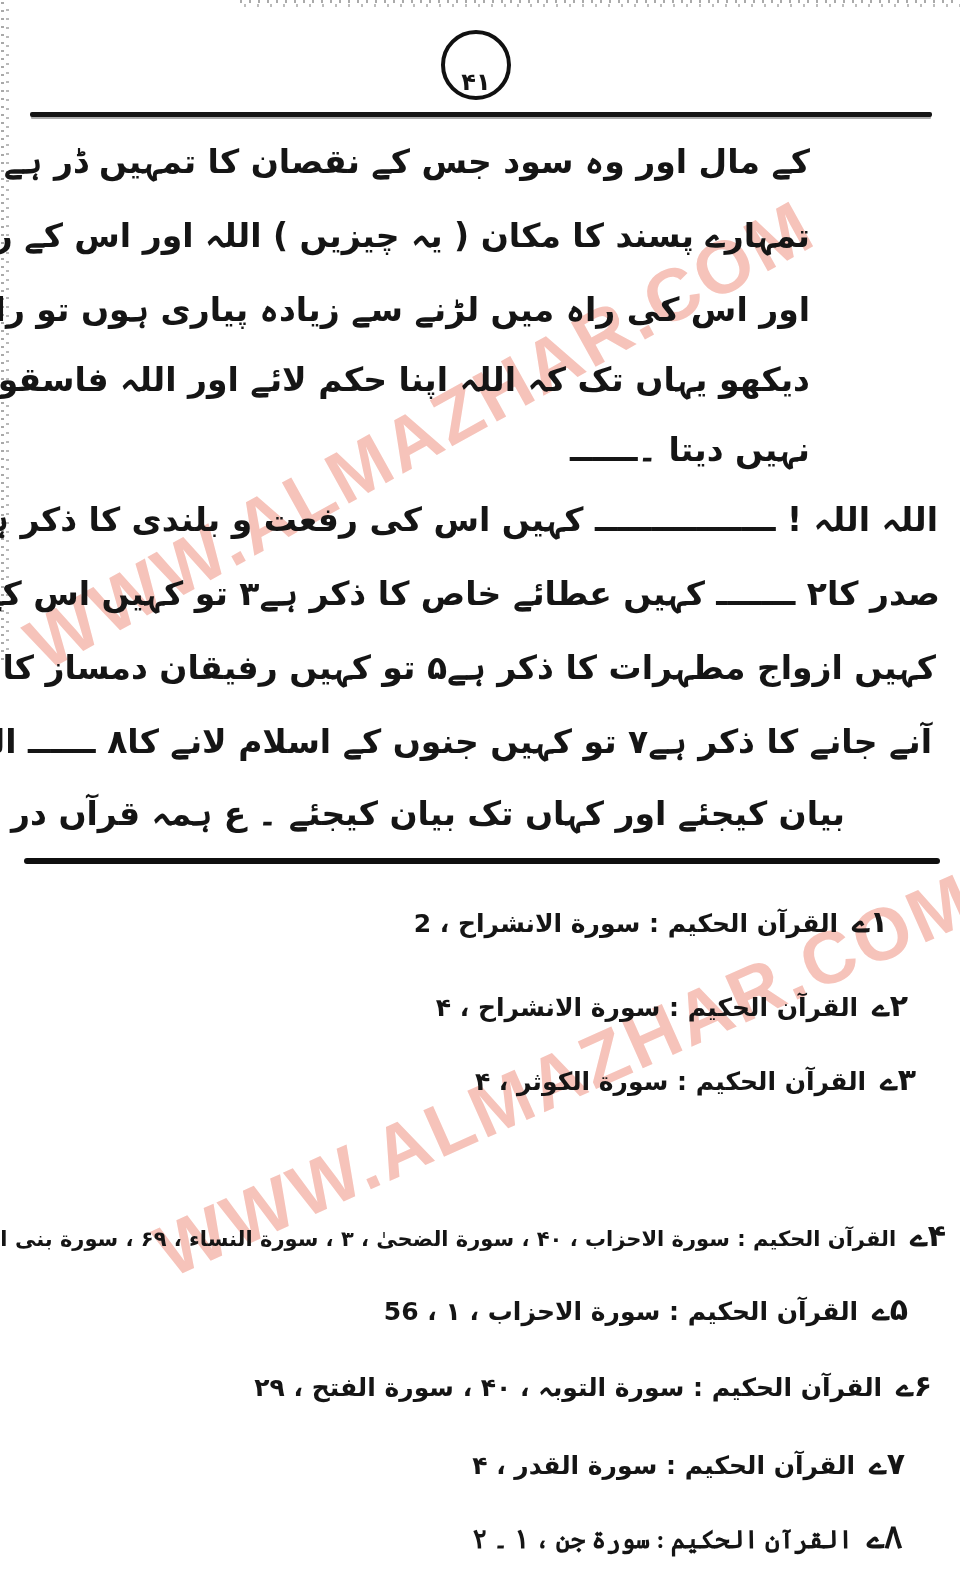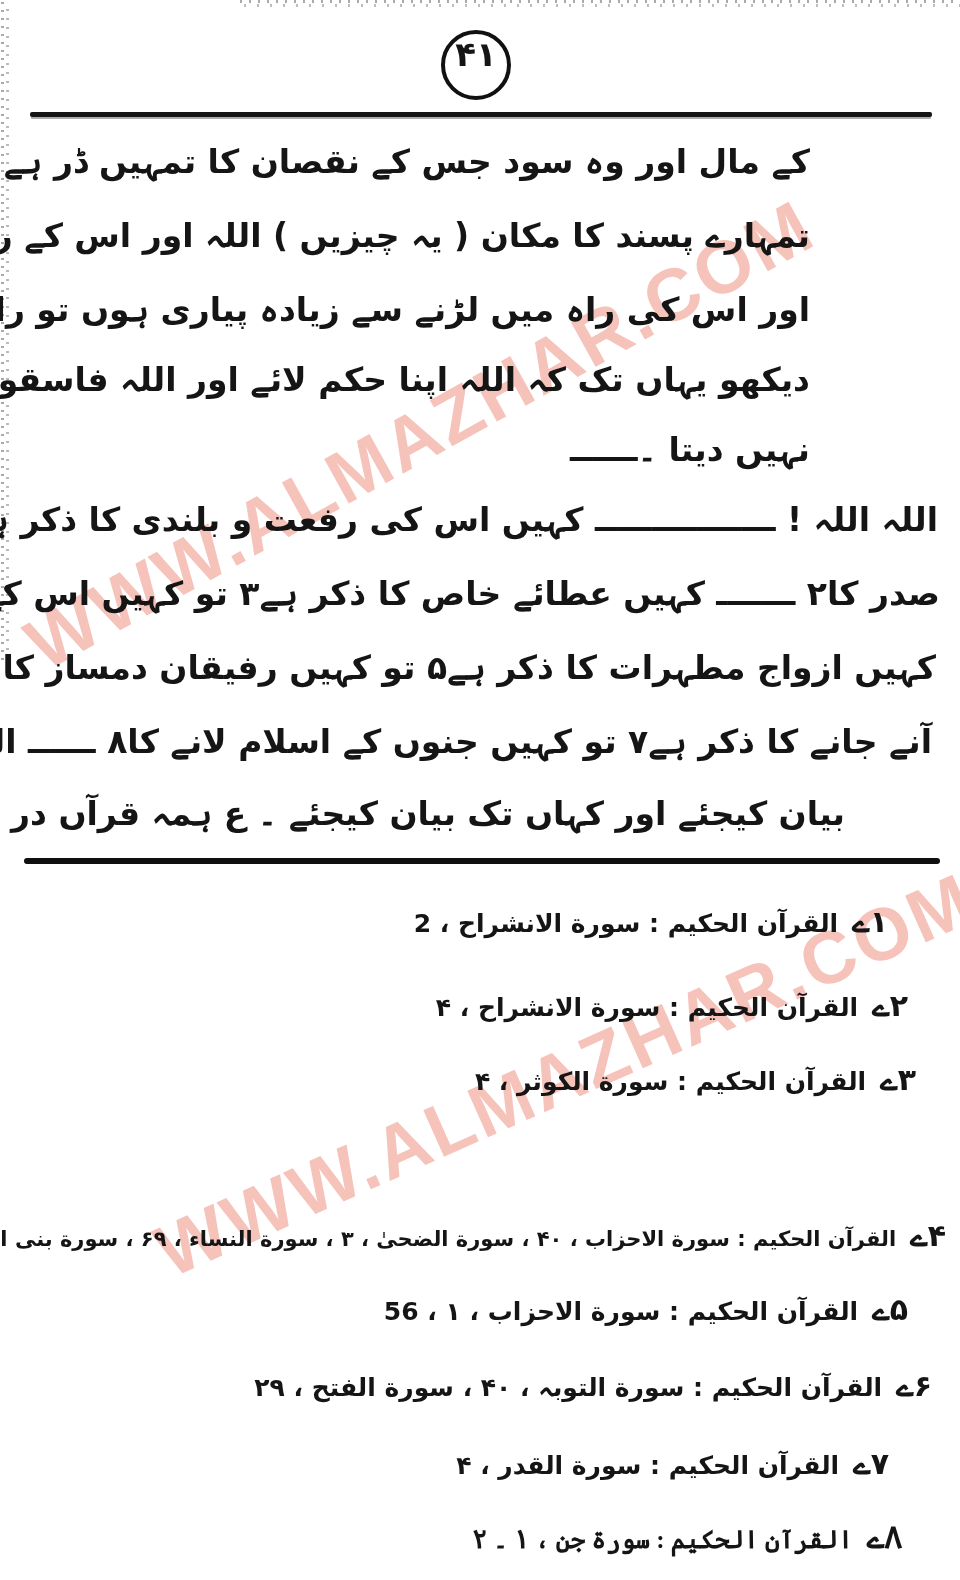--- a/index.html
+++ b/index.html
@@ -28,22 +28,22 @@
                       repeating-linear-gradient(0deg,transparent 0 3px,#777 3px 5px,transparent 5px 9px);
     background-size: 3px auto, 3px auto;
     background-position: 1px 0, 6px 2px;
     background-repeat: repeat-y;
     opacity:.5;
   }
   .page-number-circle {
     position:absolute; top:30px; left:441px;
     width:62px; height:62px;
     border:4px solid #111; border-radius:50%;
-    display:flex; align-items:flex-start; justify-content:center;
-    font-size:34px; font-weight:bold;
+    display:flex; align-items:flex-end; justify-content:center;
+    font-size:24px; font-weight:bold;
   }
   .rule-top {
     position:absolute; top:112px; left:30px; width:902px; height:5px;
     background:#151515; border-radius:2px;
     box-shadow: 0 3px 0 -1px rgba(20,20,20,.35);
   }
   .rule-footnotes {
     position:absolute; top:858px; left:24px; width:916px; height:6px;
     background:#0f0f0f; border-radius:3px;
   }
@@ -117,21 +117,21 @@
     </div>
     <div class="txt footnote" style="top:1218px; right:14px; font-size:21px;">
       <span class="fn-marker">۴ے</span><span>القرآن الحکیم : سورة الاحزاب ، ۴۰ ، سورة الضحیٰ ، ۳ ، سورة النساء ، ۶۹ ، سورة بنی اسرائیل ، ۸</span>
     </div>
     <div class="txt footnote" style="top:1292px; right:52px;">
       <span class="fn-marker">۵ے</span><span>القرآن الحکیم : سورة الاحزاب ، ۱ ، 56</span>
     </div>
     <div class="txt footnote" style="top:1368px; right:28px;text-align:center;">
       <span class="fn-marker">۶ے</span><span>القرآن الحکیم : سورة التوبہ ، ۴۰ ، سورة الفتح ، ۲۹</span>
     </div>
-    <div class="txt footnote" style="top:1446px; right:71px;">
+    <div class="txt footnote" style="top:1446px; right:55px;">
       <span class="fn-marker">۷ے</span><span>القرآن الحکیم : سورة القدر ، ۴</span>
     </div>
     <div class="txt footnote" style="top:1520px; right:58px;font-family:Liberation Serif, serif;">
       <span class="fn-marker">۸ے</span><span>القرآن الحکیم : سورة جن ، ۱ ۔ ۲</span>
     </div>
 
   </div>
 </div>
 
 </body></html>

